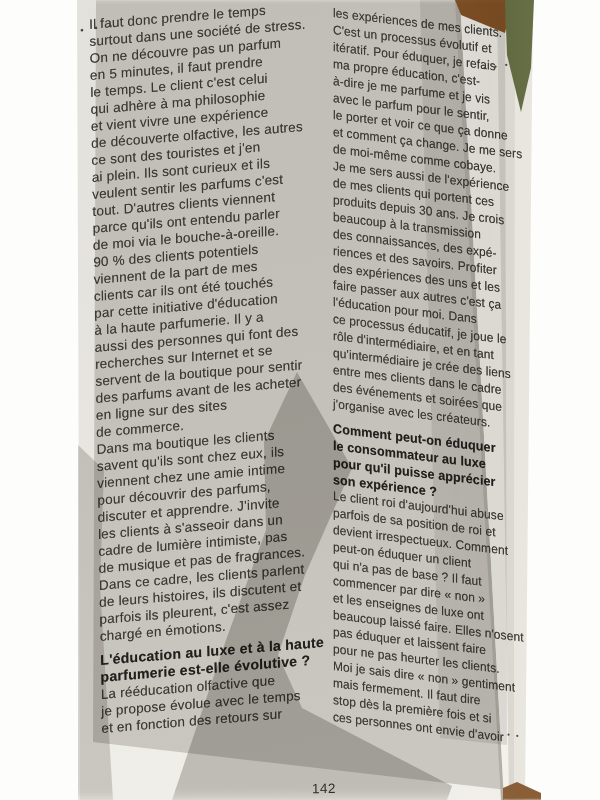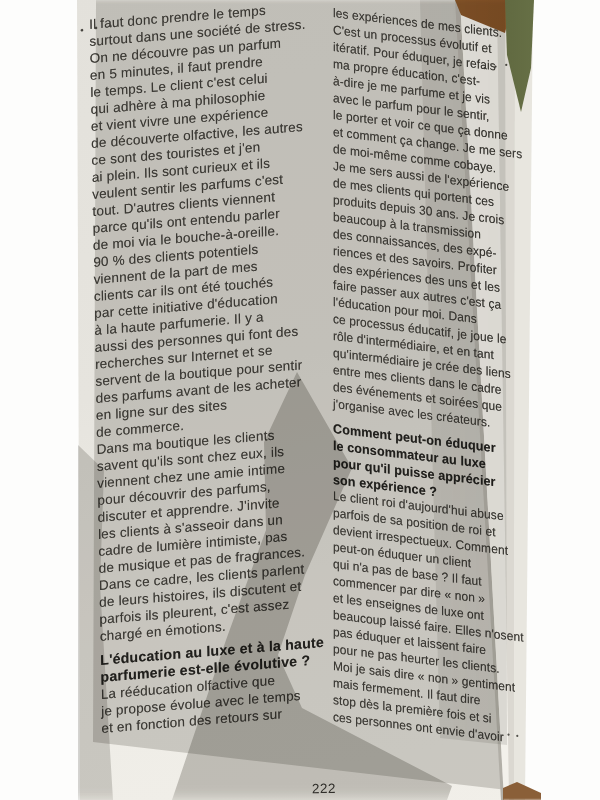--- a/index.html
+++ b/index.html
@@ -177,19 +177,19 @@
         <div class="text-line">mais fermement. Il faut dire</div>
         <div class="text-line">stop dès la première fois et si</div>
         <div class="text-line">ces personnes ont envie d'avoir</div>
       </div>
     </div>
 
   <div id="dots-top-left" class="dots">• • •</div>
   <div id="dots-fore-edge" class="dots">• • •</div>
   <div id="dots-bottom-right" class="dots">• •</div>
 
-  <div id="page-number">222</div>
+  <div id="page-number">142</div>
 
   <div id="shadow-gutter" class="shadow"></div>
   <div id="shadow-hand" class="shadow"></div>
   <div id="shadow-left" class="shadow"></div>
 
 </div>
 
 </body></html>

